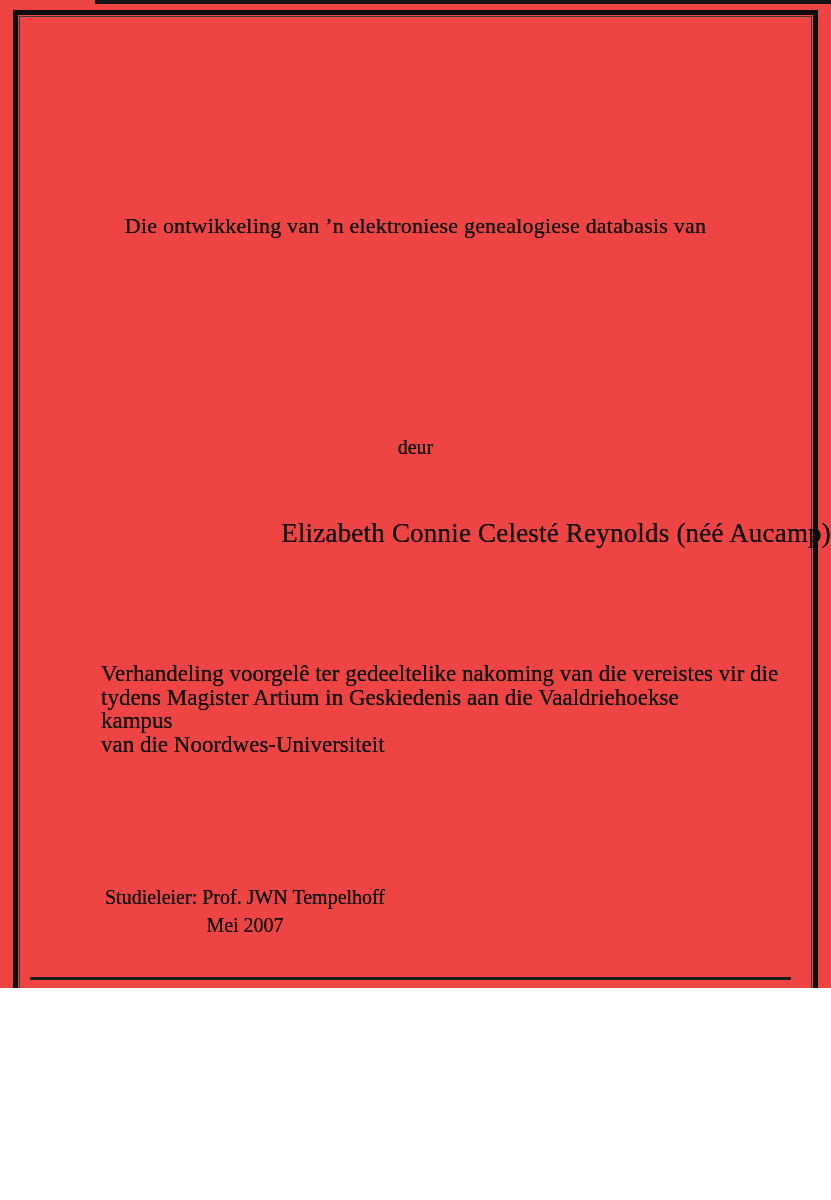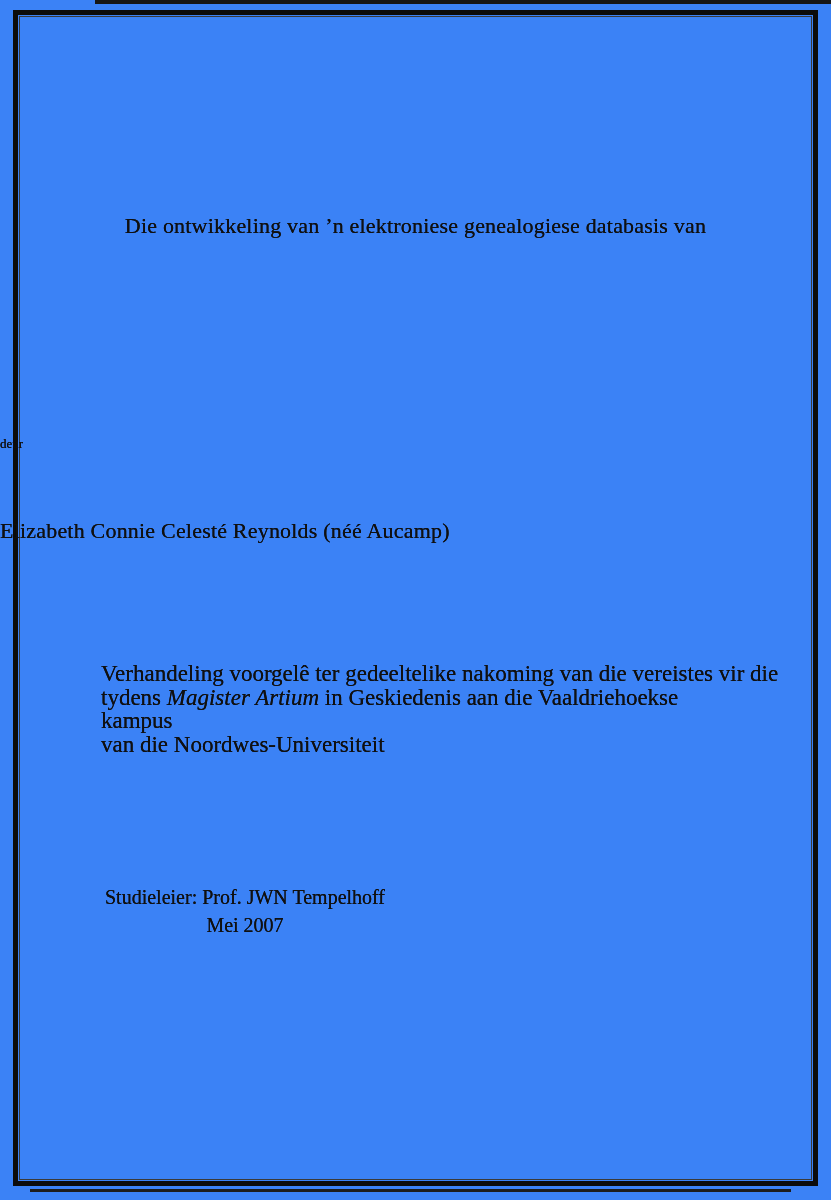--- a/index.html
+++ b/index.html
@@ -1,20 +1,20 @@
 <!DOCTYPE html>
 <html><head>
 <meta charset="utf-8">
 <style>
   html, body { margin: 0; padding: 0; background: #ffffff; }
   .page {
     position: relative;
     width: 831px;
-    height: 1200px;
-    background: #3b82f6;
+    height: 988px;
+    background: #ef4444;
     overflow: hidden;
     font-family: "Liberation Serif", serif;
     color: #101010;
   }
   
   .scan-edge-top {
     position: absolute; left: 95px; right: 0; top: 0; height: 4px;
     background: #161616;
   }
   .scan-edge-bottom {
@@ -34,42 +34,43 @@
   .title-block {
     position: absolute; top: 203px; left: 55px; right: 55px;
     text-align: center;
     font-size: 22px;
     line-height: 45px;
     letter-spacing: 0.2px;
     text-shadow: 0 0 0.4px #101010;
   }
   .byline-deur {
     position: absolute; top: 436px; left: 0; right: 0;
-    font-size: 13px;
+    text-align: center;
+    font-size: 20px;
     text-shadow: 0 0 0.3px #101010;
   }
   .byline-author {
     position: absolute; top: 518px; left: 0; right: 0;
-    text-align: left;
-    font-size: 22px;
+    text-align: right;
+    font-size: 27px;
     letter-spacing: 0.2px;
     text-shadow: 0 0 0.4px #101010;
   }
   .submission-block {
     position: absolute; top: 662px; left: 101px; width: 624px;
     font-size: 23px;
     line-height: 23.5px;
     text-shadow: 0 0 0.4px #101010;
   }
   .submission-line-justified {
     text-align: justify;
     text-align-last: justify;
     white-space: nowrap;
   }
-  .submission-block .italic { font-style: italic; }
+  .submission-block .italic { }
   .supervisor-block {
     position: absolute; top: 884px; left: 105px;
     font-size: 20px;
     line-height: 27.5px;
     text-shadow: 0 0 0.4px #101010;
     text-align: center;
   }
   .logo {
     position: absolute; top: 972px; left: 258px; width: 330px; height: 84px;
   }

